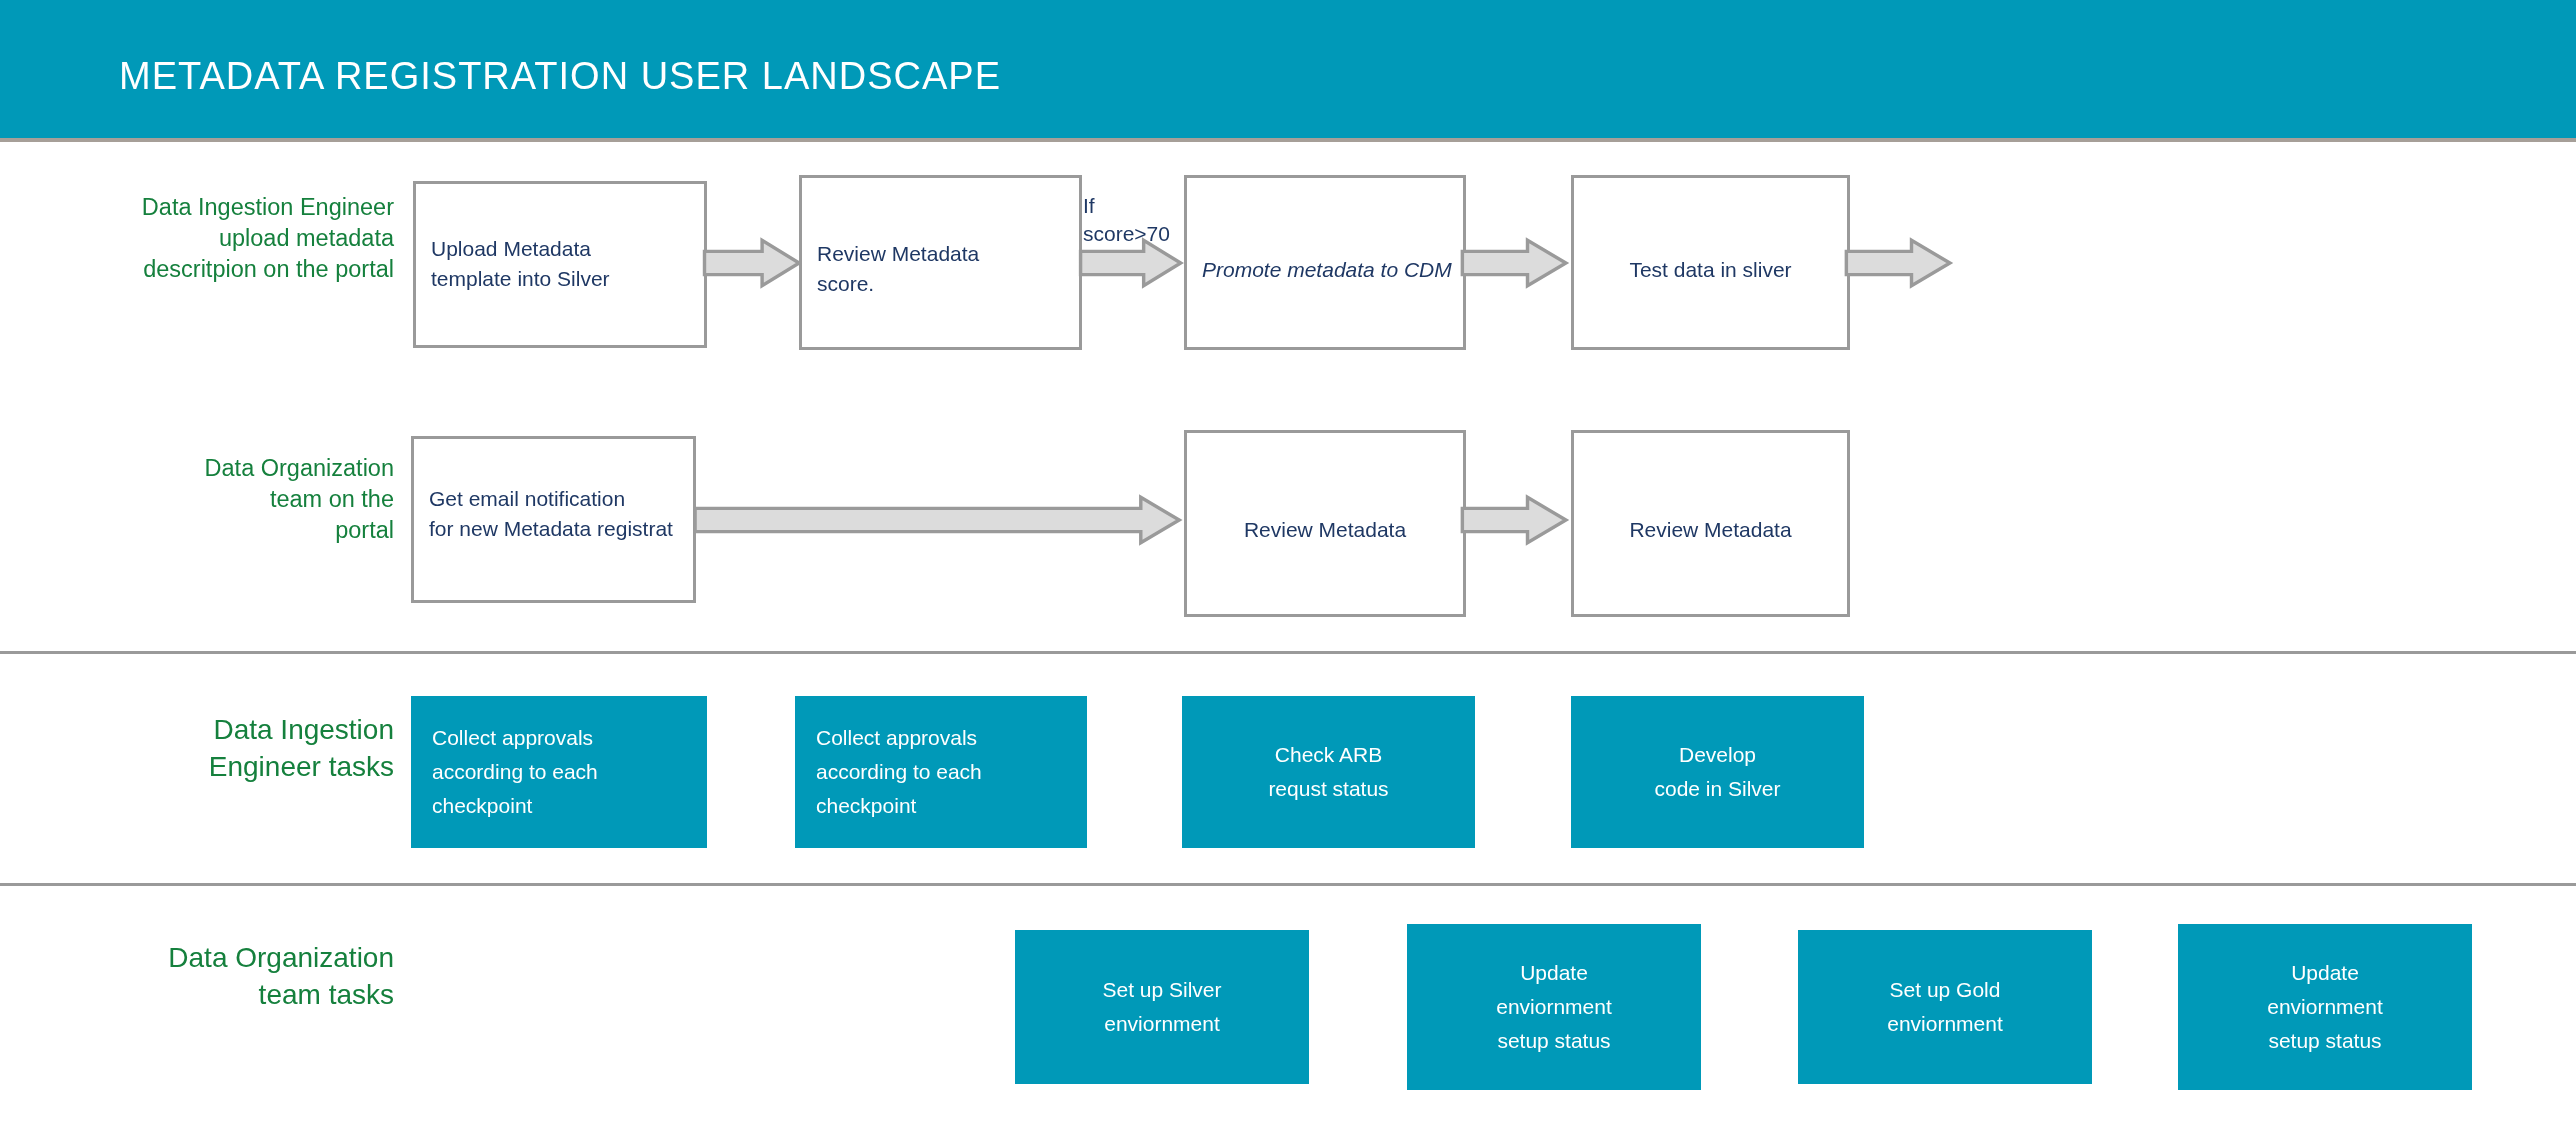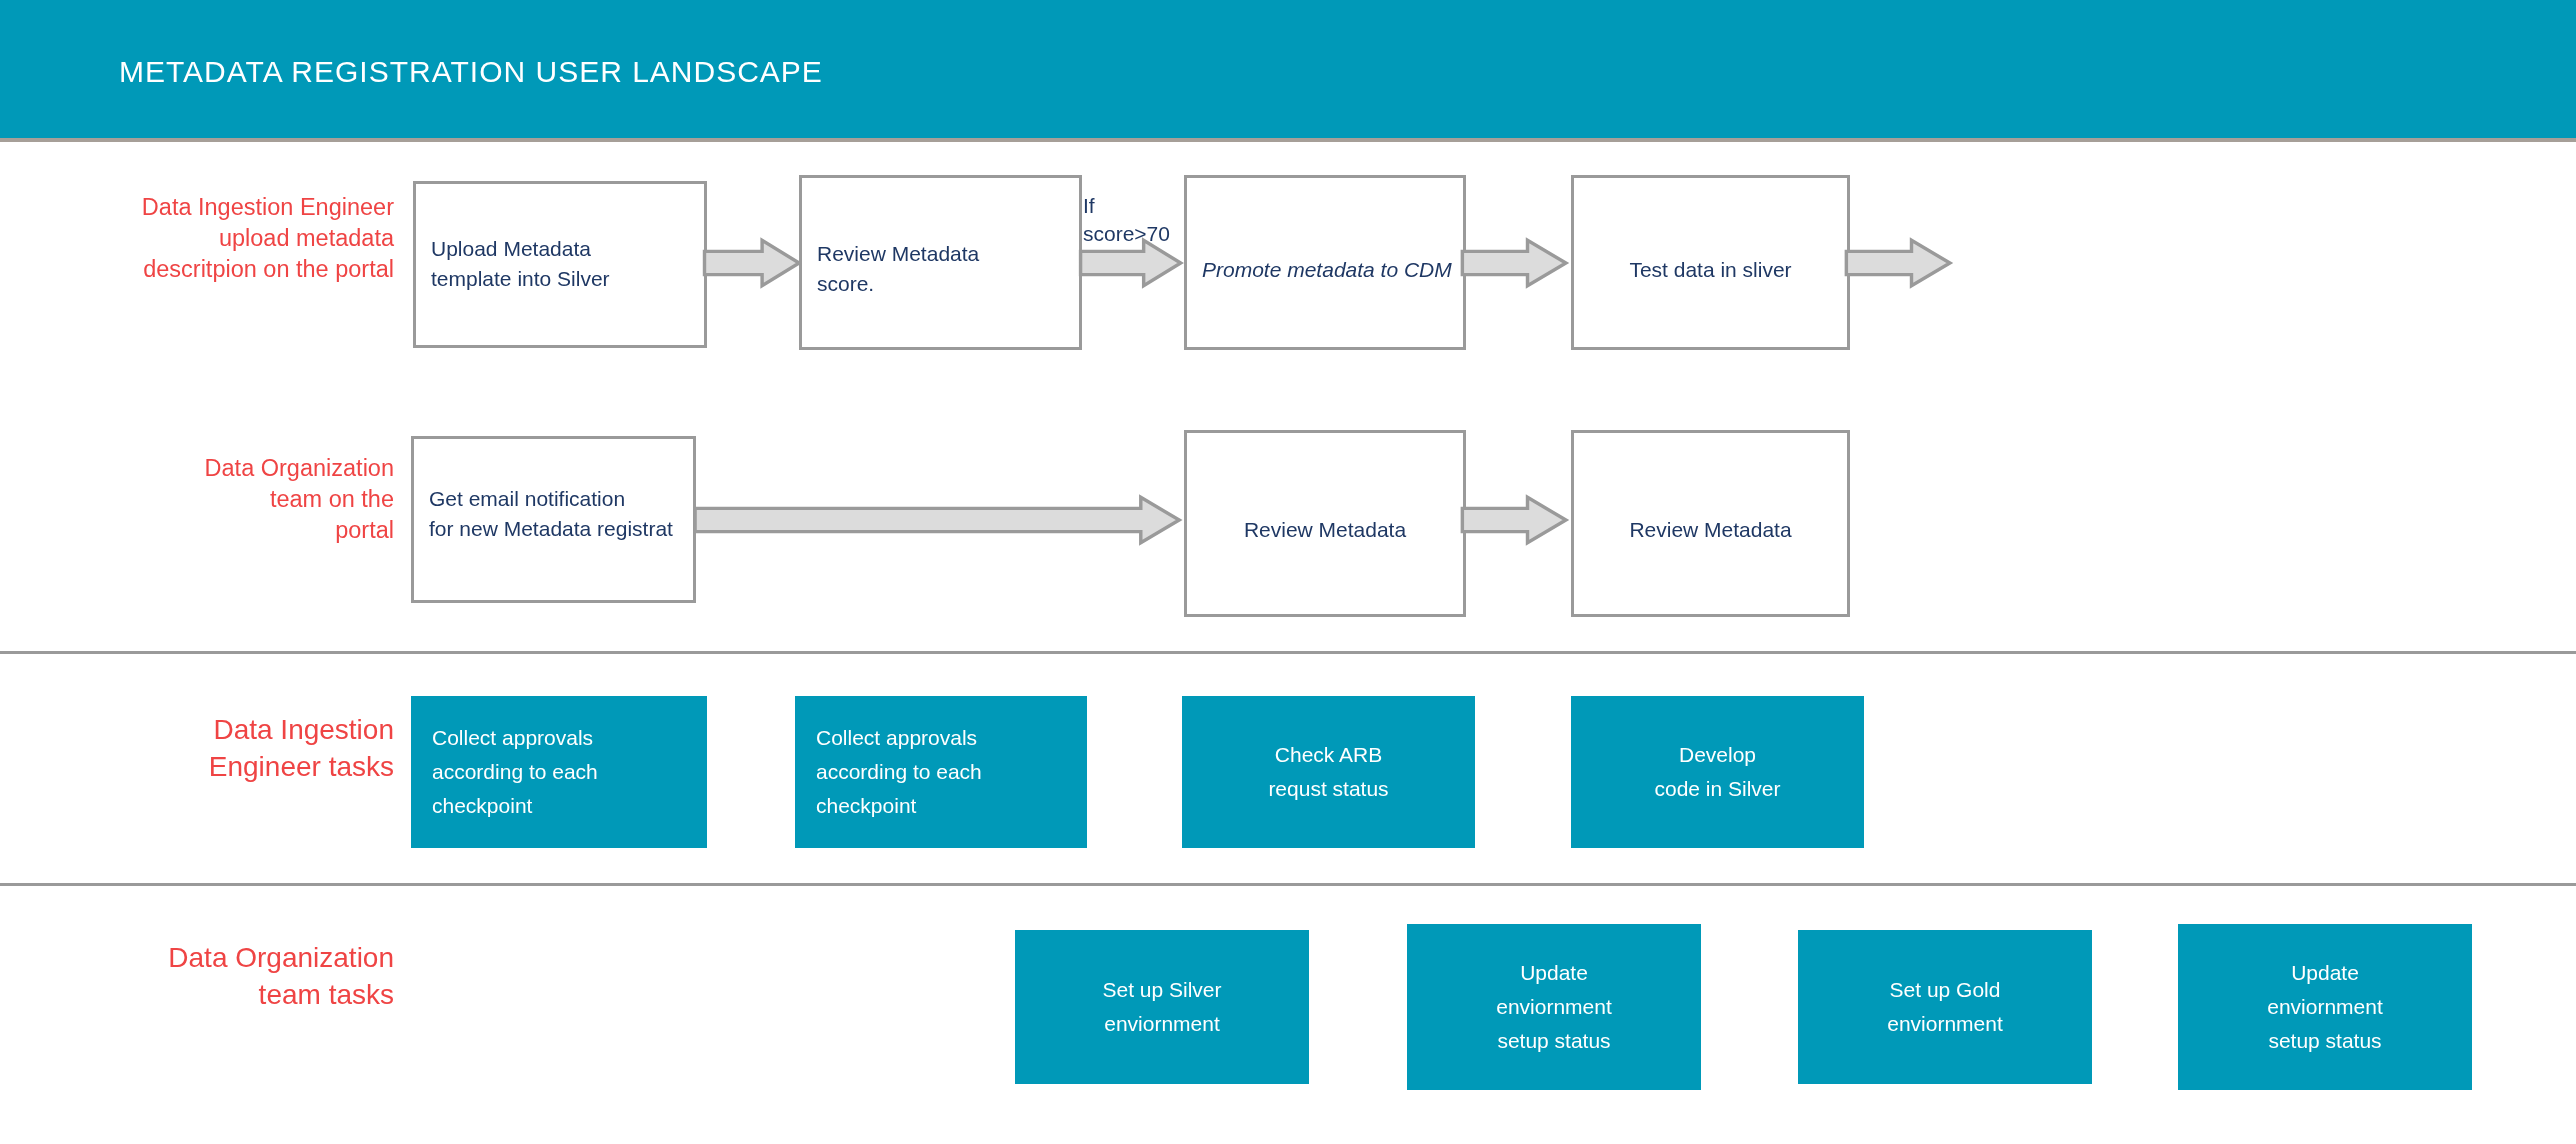--- a/index.html
+++ b/index.html
@@ -33,39 +33,39 @@
     top: 138px;
     width: 2576px;
     height: 3.5px;
     background: #a69f98;
   }
   #title-text {
     position: absolute;
     left: 119px;
     top: 55px;
     color: #ffffff;
-    font-size: 30px;
+    font-size: 38px;
     letter-spacing: 1px;
     font-weight: 400;
     white-space: nowrap;
   }
 
   
   .lane-rule {
     position: absolute;
     left: 0;
     width: 2576px;
     height: 2.8px;
     background: #9a9a9a;
   }
 
   
   .lane-label {
     position: absolute;
-    color: #ef4444;
+    color: #15803d;
     text-align: right;
     line-height: 1.32;
     font-weight: 400;
   }
   .lane-label.big   { font-size: 23.5px; }
   .lane-label.small { font-size: 28px; }
 
   
   .proc-box {
     position: absolute;

